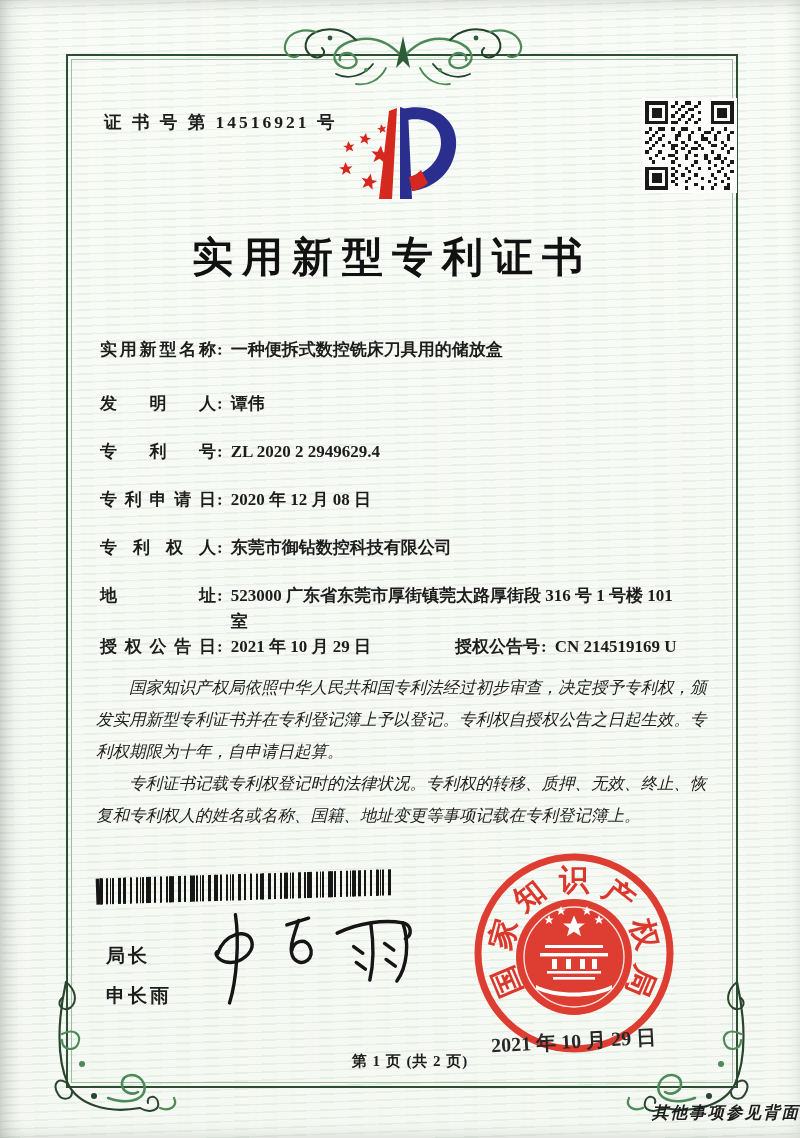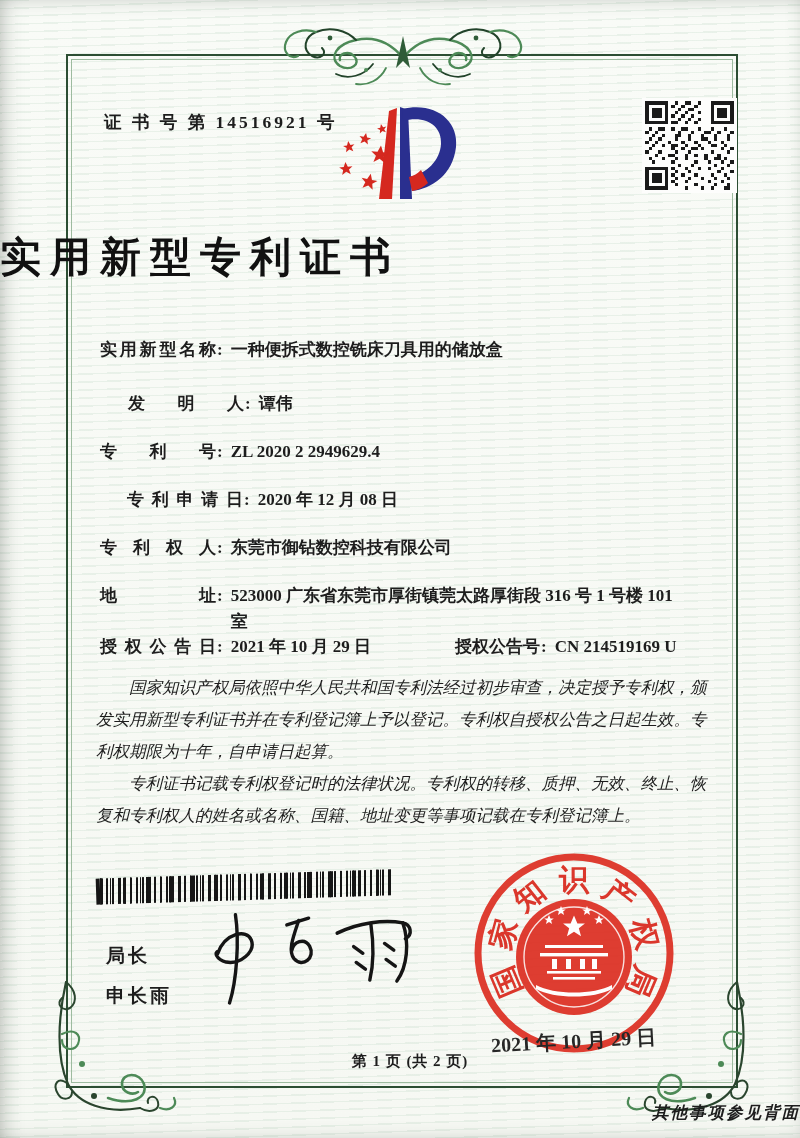--- a/index.html
+++ b/index.html
@@ -9,21 +9,21 @@
       repeating-linear-gradient(178deg, rgba(168,202,178,.20) 0 1.5px, rgba(255,255,255,0) 1.5px 8px),
       linear-gradient(#f9fbf7,#f6f8f3);
     box-shadow: inset 14px 8px 22px -14px rgba(70,80,70,.45), inset -8px -10px 20px -14px rgba(70,80,70,.3);
     font-family:"Liberation Serif","DejaVu Serif",serif;
     color:#1d1d1d;
   }
   .frame{position:absolute;left:66px;top:54px;width:668px;height:1030px;border:2px solid #2c4e33;}
   .frame-inner{position:absolute;inset:3px;border:1px solid #9dbb9f;}
   .abs{position:absolute;}
   .cert-no{left:104px;top:110px;font-size:17.5px;font-weight:600;letter-spacing:3px;}
-  .title{left:0;top:230px;width:784px;font-size:41px;font-weight:700;letter-spacing:9px;color:#111;}
+  .title{left:0;top:230px;width:784px;text-align:center;font-size:41px;font-weight:700;letter-spacing:9px;color:#111;}
   .frow{left:100px;font-size:17px;font-weight:700;line-height:26px;white-space:nowrap;}
   .flabel{display:inline-block;width:116px;text-align:justify;text-align-last:justify;}
   .fcolon{display:inline-block;margin:0 8px 0 1px;}
   .fvalue{display:inline-block;vertical-align:top;white-space:normal;}
   .fvalue.addr{width:456px;line-height:26px;}
   .grant2{position:absolute;left:355px;top:0;}
   .paras{left:96px;top:672px;width:612px;font-size:16.5px;line-height:32px;font-style:italic;font-weight:500;}
   .paras p{margin:0;text-indent:33px;}
   .barcode{left:96px;top:874px;width:292px;height:26px;transform:rotate(-1.8deg);
     border-left:4px solid #161616;
@@ -140,27 +140,27 @@
         <path d="M10,24h1v1h-1z M14,24h1v1h-1z M18,24h1v1h-1z M22,24h1v1h-1z M26,24h1v1h-1z M9,25h1v1h-1z M13,25h1v1h-1z M20,25h1v1h-1z M24,25h1v1h-1z M10,26h1v1h-1z M16,26h1v1h-1z M22,26h1v1h-1z M26,26h1v1h-1z M13,27h1v1h-1z M18,27h1v1h-1z M21,27h1v1h-1z M25,27h2v1h-2z"></path>
       </g>
     </svg>
   </div>
 
   <div class="abs title">实用新型专利证书</div>
 
   <div class="abs frow" style="top:337px;">
     <span class="flabel">实用新型名称</span><span class="fcolon">:</span><span class="fvalue">一种便拆式数控铣床刀具用的储放盒</span>
   </div>
-  <div class="abs frow" style="top:391px;margin-left:28px;">
+  <div class="abs frow" style="top:391px;">
     <span class="flabel">发明人</span><span class="fcolon">:</span><span class="fvalue">谭伟</span>
   </div>
   <div class="abs frow" style="top:439px;">
     <span class="flabel">专利号</span><span class="fcolon">:</span><span class="fvalue">ZL 2020 2 2949629.4</span>
   </div>
-  <div class="abs frow" style="top:487px;margin-left:27px;">
+  <div class="abs frow" style="top:487px;">
     <span class="flabel">专利申请日</span><span class="fcolon">:</span><span class="fvalue">2020 年 12 月 08 日</span>
   </div>
   <div class="abs frow" style="top:535px;">
     <span class="flabel">专利权人</span><span class="fcolon">:</span><span class="fvalue">东莞市御钻数控科技有限公司</span>
   </div>
   <div class="abs frow" style="top:583px;">
     <span class="flabel">地址</span><span class="fcolon">:</span><span class="fvalue addr">523000 广东省东莞市厚街镇莞太路厚街段 316 号 1 号楼 101 室</span>
   </div>
   <div class="abs frow" style="top:634px;width:640px;">
     <span>

